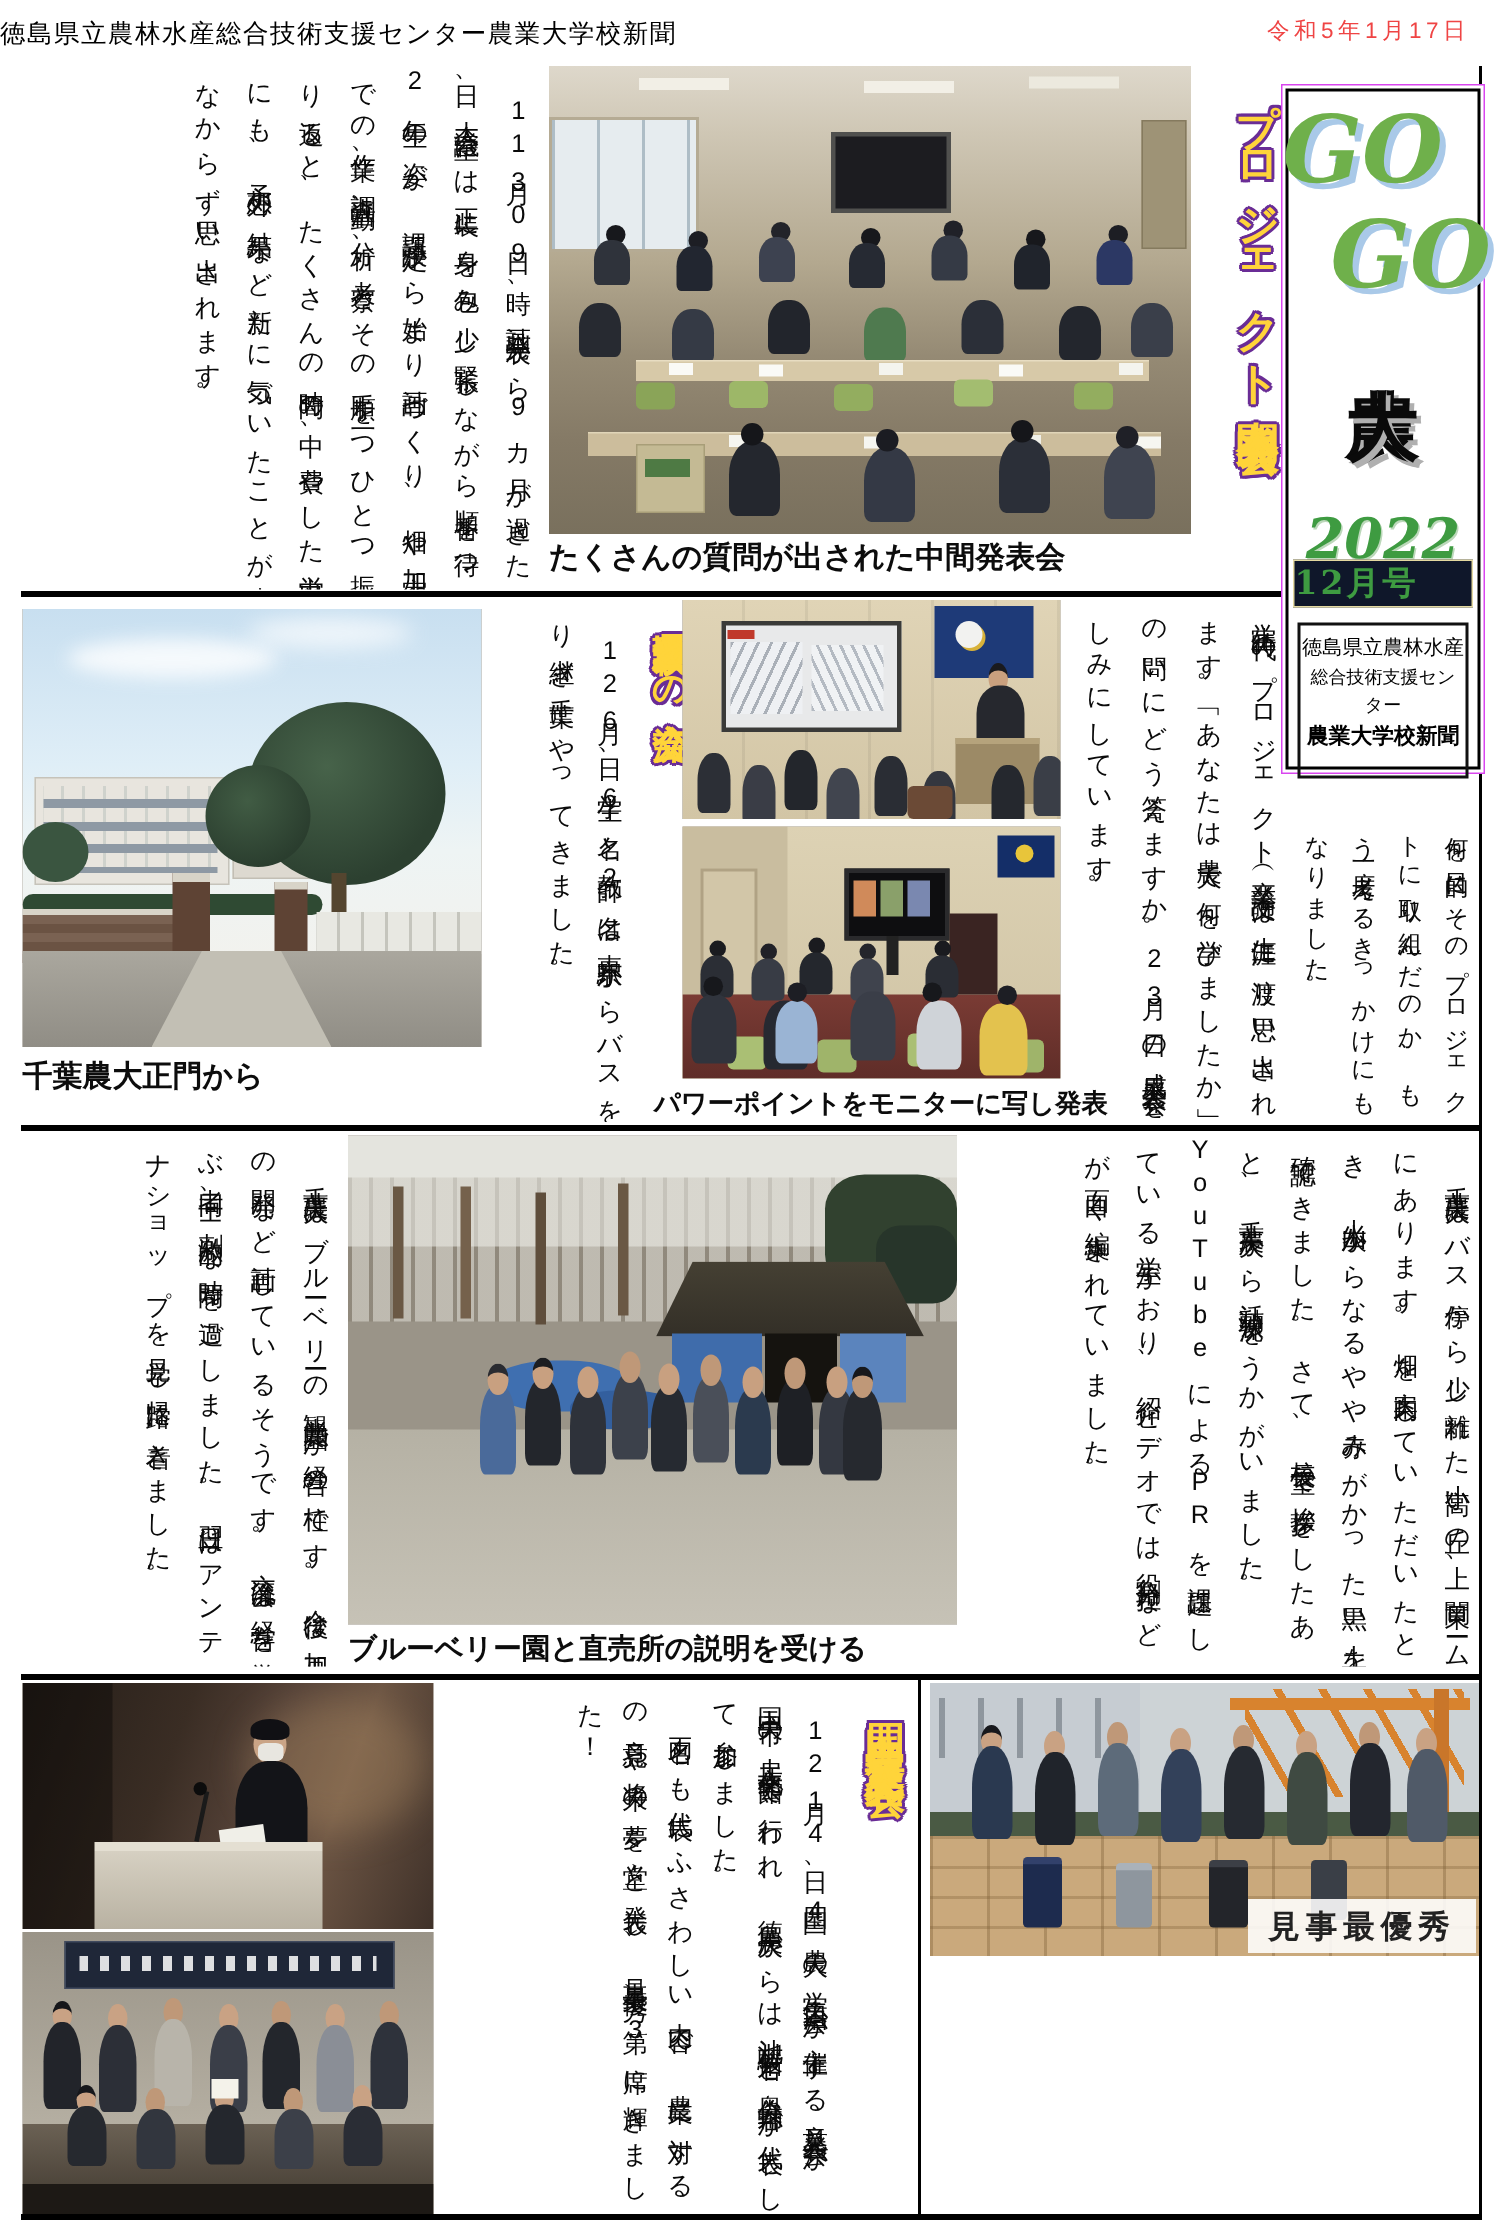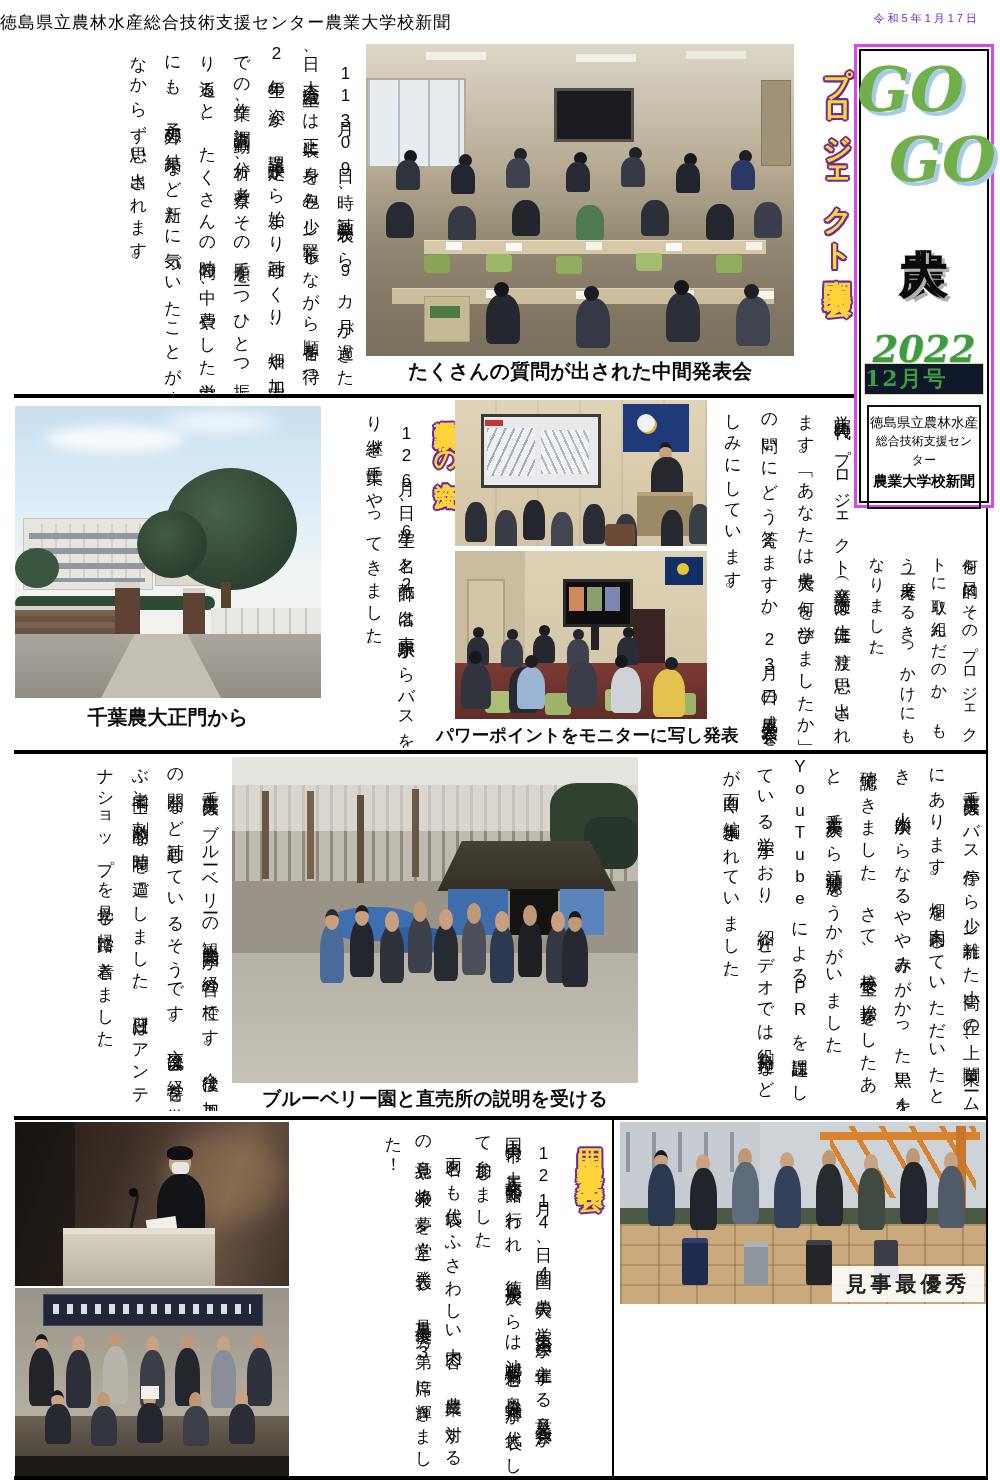--- a/index.html
+++ b/index.html
@@ -7,34 +7,34 @@
         font-family:"Liberation Sans","DejaVu Sans",sans-serif;color:#111}
   .abs{position:absolute}
   .rule{position:absolute;background:#000}
   .vtext{position:absolute;writing-mode:vertical-rl;text-orientation:upright;overflow:hidden;
          font-family:"Liberation Sans","DejaVu Sans",sans-serif;color:#0a0a0a;text-align:left}
   .vtext p{margin:0;padding:0}
   .headline{position:absolute;writing-mode:vertical-rl;text-orientation:upright;overflow:hidden;
             font-weight:700;color:#ffd43a;letter-spacing:2px;
             text-shadow:2px 0 0 #6a2d96,-2px 0 0 #6a2d96,0 2px 0 #6a2d96,0 -2px 0 #6a2d96,
                         1.5px 1.5px 0 #6a2d96,-1.5px 1.5px 0 #6a2d96,1.5px -1.5px 0 #6a2d96,-1.5px -1.5px 0 #6a2d96}
-  .caption{position:absolute;font-weight:600;color:#0c0c0c;text-align:center;white-space:nowrap}
+  .caption{position:absolute;font-weight:600;color:#0c0c0c;text-align:left;white-space:nowrap}
   .photo{position:absolute;overflow:hidden;background:#9a9488}
   .el{position:absolute}
   .st{position:absolute;border-radius:45% 45% 14% 14%}
   .hd{position:absolute;border-radius:50%}
   .serif{font-family:"DejaVu Serif","Liberation Serif",serif}
 </style>
 </head>
 <body>
 
 <div class="page">
 
   <div class="abs" style="left:0;top:11px;width:1000px;text-align:left;font-size:17px;letter-spacing:1px;color:#000">徳島県立農林水産総合技術支援センター農業大学校新聞</div>
-  <div class="abs" style="right:20px;top:11px;font-size:11px;letter-spacing:3px;color:#6d28d9">令和5年1月17日</div>
+  <div class="abs" style="right:20px;top:11px;font-size:15px;letter-spacing:3px;color:#ef4444">令和5年1月17日</div>
 
   <div class="rule" style="left:14px;top:394px;width:974px;height:4px"></div>
   <div class="rule" style="left:14px;top:750px;width:974px;height:4px"></div>
   <div class="rule" style="left:14px;top:1116px;width:974px;height:4px"></div>
   <div class="rule" style="left:14px;top:1476px;width:974px;height:4px"></div>
   <div class="rule" style="left:986px;top:44px;width:2px;height:1436px"></div>
   <div class="rule" style="left:612px;top:1120px;width:2px;height:356px"></div>
 
   <div class="vtext" style="left:16px;top:44px;width:346px;height:349px;font-size:17px;letter-spacing:3.1px;line-height:34.5px">　11月30日9時、計画発表から9カ月が過ぎた日、大会議室には正装に身を包み少し緊張しながら順番を待つ2年生の姿が。課題設定から始まり計画づくり、畑や加工室での作業、調査活動、分析、考察とその手順を一つひとつ振り返ると、たくさんの時間の中、費やした労力以外にも、予想外の結果など新たに気づいたことが少なからず思い出されます。</div>
 
@@ -61,21 +61,21 @@
     <div class="el" style="left:58px;top:252px;width:44px;height:44px;background:#c4ba94;border:1px solid #a89e78"></div>
     <div class="el" style="left:64px;top:262px;width:30px;height:12px;background:#4e7a44"></div>
     <div class="st" style="left:120px;top:250px;width:34px;height:50px;background:#24272e;
          box-shadow:90px 4px 0 #343945,180px -2px 0 #2b2f38,250px 2px 0 #3f4450;"></div>
     <div class="hd" style="left:128px;top:238px;width:15px;height:15px;background:#15161a;box-shadow:90px 4px 0 #1b1c22,180px -2px 0 #15161a,250px 2px 0 #1f2027"></div>
   </div>
   <div class="caption" style="left:366px;top:358px;width:428px;font-size:20px">たくさんの質問が出された中間発表会</div>
 
   <div class="headline" style="left:798px;top:47px;width:60px;height:346px;font-size:29px">プロジェクト中間発表会</div>
 
-  <div class="abs" style="left:854px;top:44px;width:134px;height:458px;border:3px solid #d946ef;background:#fff">
+  <div class="abs" style="left:854px;top:56px;width:134px;height:458px;border:1px solid #d946ef;background:#fff">
     <div class="abs" style="left:2px;top:2px;right:2px;bottom:2px;border:2px solid #000">
       <div class="abs serif" style="left:-4px;top:2px;font-size:62px;font-style:italic;font-weight:700;color:#6fb04b;text-shadow:4px 4px 0 #a9c9e8">GO</div>
       <div class="abs serif" style="left:28px;top:72px;font-size:62px;font-style:italic;font-weight:700;color:#6fb04b;text-shadow:4px 4px 0 #a9c9e8">GO</div>
       <div class="abs serif" style="left:50%;transform:translateX(-50%);top:158px;writing-mode:vertical-rl;text-orientation:upright;
                   font-size:50px;font-weight:700;color:#0a0a0a;text-shadow:3px 3px 0 #b0b0b0;line-height:1">
         <span>農</span><span>大</span>
       </div>
       <div class="abs serif" style="left:0;top:276px;width:100%;text-align:center;font-size:37px;font-weight:700;font-style:italic;color:#3e9b41;text-shadow:1px 1px 0 #bcd8ba">2022</div>
       <div class="abs" style="left:3px;top:312px;right:3px;height:30px;background:#0f172a;border:1px solid #e4d9a0;
                   display:flex;align-items:center;justify-content:flex-start">

